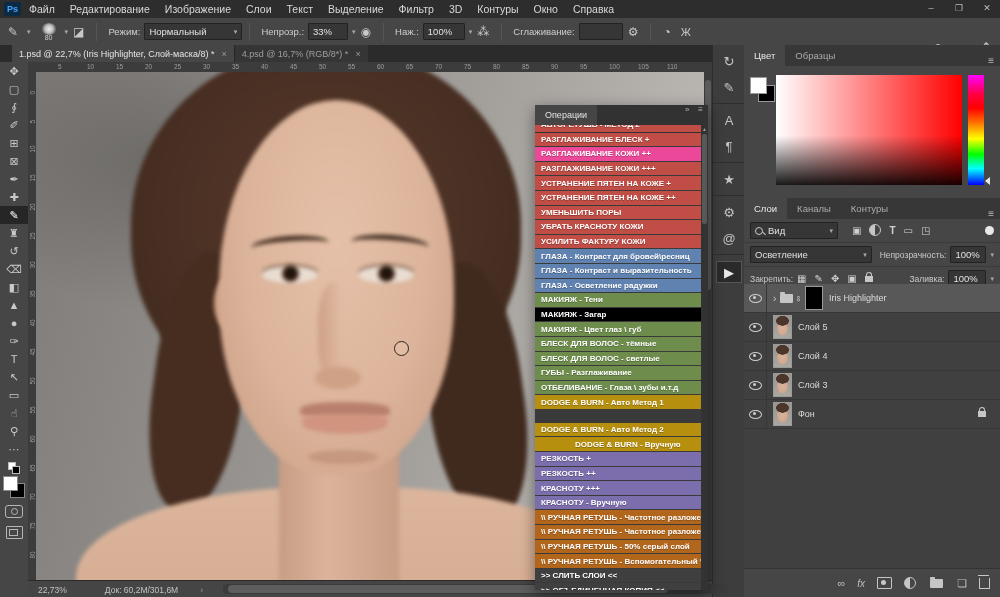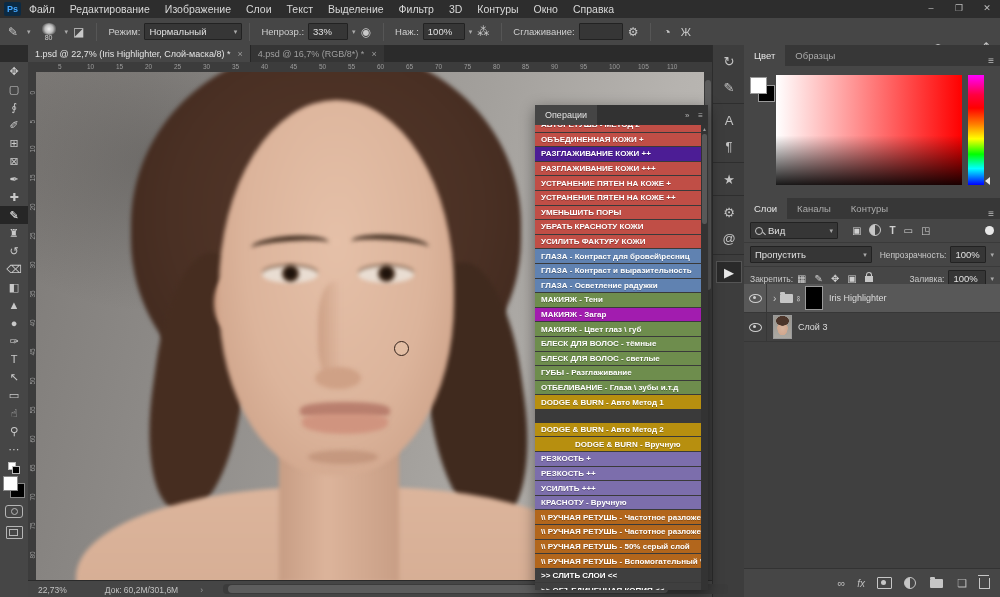--- a/index.html
+++ b/index.html
@@ -56,21 +56,21 @@
   .photo{left:36px;top:72px;width:668px;height:508px;overflow:hidden;
          background:linear-gradient(103deg,#7e7b78 0%,#8f8c89 28%,#a3a09c 58%,#b6b3af 82%,#bfbcb8 100%)}
   .photo *{position:absolute}
   .soft{filter:blur(2px)}
   .vscroll{left:704px;top:72px;width:8px;height:508px;background:#3b3b3b}
   .vthumb{left:705px;top:80px;width:6px;height:210px;background:#5b5b5b;border-radius:3px}
   .cursor-ring{left:358px;top:269px;width:13px;height:13px;border:1.2px solid #33221a;border-radius:50%;z-index:6}
   
   .apanel{left:535px;top:105px;width:173px;height:485px;background:#3a3a3a;z-index:5;
           box-shadow:0 4px 14px rgba(0,0,0,.45)}
-  .ahead{height:20px;background:#323232;display:flex;align-items:center}
+  .ahead{height:28px;background:#323232;display:flex;}
   .atab{height:20px;background:#454545;color:#e2e2e2;font-size:9px;display:flex;align-items:center;padding:0 10px}
   .ahead .hx{margin-left:auto;color:#b5b5b5;font-size:8px;padding-right:5px}
   .alist{position:absolute;left:0;top:20px;width:166px;height:465px;overflow:hidden}
   .arow{height:13.6px;margin:0 0 1px 0;display:flex;align-items:center;padding-left:6px;
         font-size:8px;font-weight:600;color:#fff;white-space:nowrap;text-shadow:0 1px 0 rgba(0,0,0,.25)}
   .ascroll{position:absolute;right:0;top:20px;width:7px;height:465px;background:#333}
   .ascroll .up{position:absolute;top:1px;left:0;width:7px;text-align:center;font-size:5px;color:#999}
   .ascroll .th{position:absolute;top:9px;left:1px;width:5px;height:90px;background:#585858;border-radius:2px}
   
   .rstrip{left:712px;top:45px;width:32px;height:552px;background:#3d3d3d;border-left:1px solid #2c2c2c}
@@ -189,21 +189,21 @@
     <span class="oicon">◔</span>
     <span class="oicon" style="font-size:11px">Ж</span>
     <span class="abs" style="right:58px;top:25px"><span class="i-search"></span></span>
     <span class="abs scrbox" style="right:30px;top:18px">
         <i></i>
       </span>
     <span class="abs oicon" style="right:4px;top:22px">↥</span>
   </div>
 
   <div class="tabbar abs">
-    <div class="dtab on" style="margin-left:28px">
+    <div class="dtab on" style="margin-left:12px">
       <span>1.psd @ 22,7% (Iris Highlighter, Слой-маска/8) *</span>
       <span class="tclose">×</span>
     </div>
     <div class="dtab off">
       <span>4.psd @ 16,7% (RGB/8*) *</span>
       <span class="tclose">×</span>
     </div>
   </div>
 
   <div class="toolcol abs">
@@ -320,23 +320,23 @@
       <div class="atab">Операции</div>
       <span class="hx">»</span>
       <span class="hx" style="margin-left:4px">≡</span>
     </div>
     <div class="alist" style="margin-top:0">
       <div style="margin-top:-7px">
         <div class="arow" style="background: rgb(192, 78, 70);">
             <span>АВТОРЕТУШЬ - МЕТОД 2</span>
           </div>
         <div class="arow" style="background: rgb(192, 78, 70);">
-            <span>ОБЪЕДИНЕННАЯ КОЖИ +</span>
-          </div>
-        <div class="arow" style="background: #4c1d95;">
+            <span>РАЗГЛАЖИВАНИЕ БЛЕСК +</span>
+          </div>
+        <div class="arow" style="background: #ec4899;">
             <span>РАЗГЛАЖИВАНИЕ КОЖИ ++</span>
           </div>
         <div class="arow" style="background: rgb(192, 78, 70);">
             <span>РАЗГЛАЖИВАНИЕ КОЖИ +++</span>
           </div>
         <div class="arow" style="background: rgb(192, 78, 70);">
             <span>УСТРАНЕНИЕ ПЯТЕН НА КОЖЕ +</span>
           </div>
         <div class="arow" style="background: rgb(192, 78, 70);">
             <span>УСТРАНЕНИЕ ПЯТЕН НА КОЖЕ ++</span>
@@ -355,21 +355,21 @@
           </div>
         <div class="arow" style="background: rgb(96, 130, 177);">
             <span>ГЛАЗА - Контраст и выразительность</span>
           </div>
         <div class="arow" style="background: rgb(96, 130, 177);">
             <span>ГЛАЗА - Осветление радужки</span>
           </div>
         <div class="arow" style="background: rgb(110, 141, 77);">
             <span>МАКИЯЖ - Тени</span>
           </div>
-        <div class="arow" style="background: #a21caf; text-align: center;">
+        <div class="arow" style="background: #000000; text-align: center;">
             <span>МАКИЯЖ - Загар</span>
           </div>
         <div class="arow" style="background: rgb(110, 141, 77);">
             <span>МАКИЯЖ - Цвет глаз \ губ</span>
           </div>
         <div class="arow" style="background: rgb(110, 141, 77);">
             <span>БЛЕСК ДЛЯ ВОЛОС - тёмные</span>
           </div>
         <div class="arow" style="background: rgb(110, 141, 77);">
             <span>БЛЕСК ДЛЯ ВОЛОС - светлые</span>
@@ -389,21 +389,21 @@
         <div class="arow" style="background: rgb(183, 143, 15); padding-left: 40px;">
             <span>DODGE &amp; BURN - Вручную</span>
           </div>
         <div class="arow" style="background: rgb(124, 110, 172);">
             <span>РЕЗКОСТЬ +</span>
           </div>
         <div class="arow" style="background: rgb(124, 110, 172);">
             <span>РЕЗКОСТЬ ++</span>
           </div>
         <div class="arow" style="background: rgb(124, 110, 172);">
-            <span>УСИЛИТЬ +++</span>
+            <span>КРАСНОТУ +++</span>
           </div>
         <div class="arow" style="background: rgb(124, 110, 172);">
             <span>КРАСНОТУ - Вручную</span>
           </div>
         <div class="arow" style="background: rgb(178, 102, 28);">
             <span>\\ РУЧНАЯ РЕТУШЬ - Частотное разложен...</span>
           </div>
         <div class="arow" style="background: rgb(178, 102, 28);">
             <span>\\ РУЧНАЯ РЕТУШЬ - Частотное разложен...</span>
           </div>
@@ -478,21 +478,21 @@
       </div>
       <span class="fl-ic" style="margin-left:14px">▣</span>
       <span class="fl-ic"><span class="i-adj"></span></span>
       <span class="fl-ic" style="font-weight:bold">T</span>
       <span class="fl-ic">▭</span>
       <span class="fl-ic">◳</span>
       <span class="dot"></span>
     </div>
     <div class="lrowbar">
       <div class="dd" style="width:120px">
-        <span>Пропустить</span>
+        <span>Осветление</span>
         <span class="caret" style="margin-left:auto">▾</span>
       </div>
       <span style="margin-left:8px">Непрозрачность:</span>
       <div class="fld" style="width:28px;margin-left:4px">
         <span>100%</span>
       </div>
       <span class="caret">▾</span>
     </div>
     <div class="lrowbar">
       <span>Закрепить:</span>
@@ -516,21 +516,43 @@
         <span class="i-folder"></span>
         <span style="transform:rotate(90deg);font-size:8px;color:#cfcfcf;margin:0 1px">∞</span>
         <span class="maskthumb"></span>
         <span>Iris Highlighter</span>
       </div>
       <div class="lrow">
         <div class="eyecell">
             <span class="i-eye"></span>
           </div>
         <span class="thumb"></span>
+        <span>Слой 5</span>
+      </div>
+      <div class="lrow">
+        <div class="eyecell">
+            <span class="i-eye"></span>
+          </div>
+        <span class="thumb"></span>
+        <span>Слой 4</span>
+      </div>
+      <div class="lrow">
+        <div class="eyecell">
+            <span class="i-eye"></span>
+          </div>
+        <span class="thumb"></span>
         <span>Слой 3</span>
+      </div>
+      <div class="lrow">
+        <div class="eyecell">
+            <span class="i-eye"></span>
+          </div>
+        <span class="thumb"></span>
+        <span>Фон</span>
+        <span class="i-lock" style="position:absolute;right:14px;top:11px"></span>
       </div>
     </div>
     <div class="lfoot">
       <span class="g">∞</span>
       <span class="g" style="font-style:italic;font-size:10px">fx</span>
       <span class="i-mask"></span>
       <span class="i-adj"></span>
       <span class="i-folder"></span>
       <span class="g">❏</span>
       <span class="i-trash"></span>

